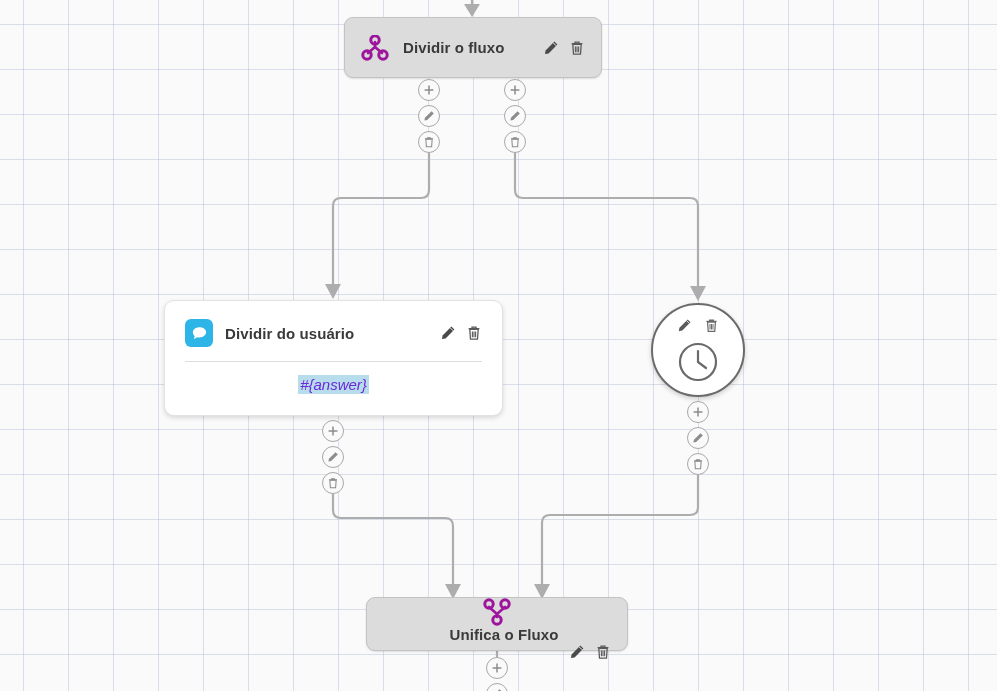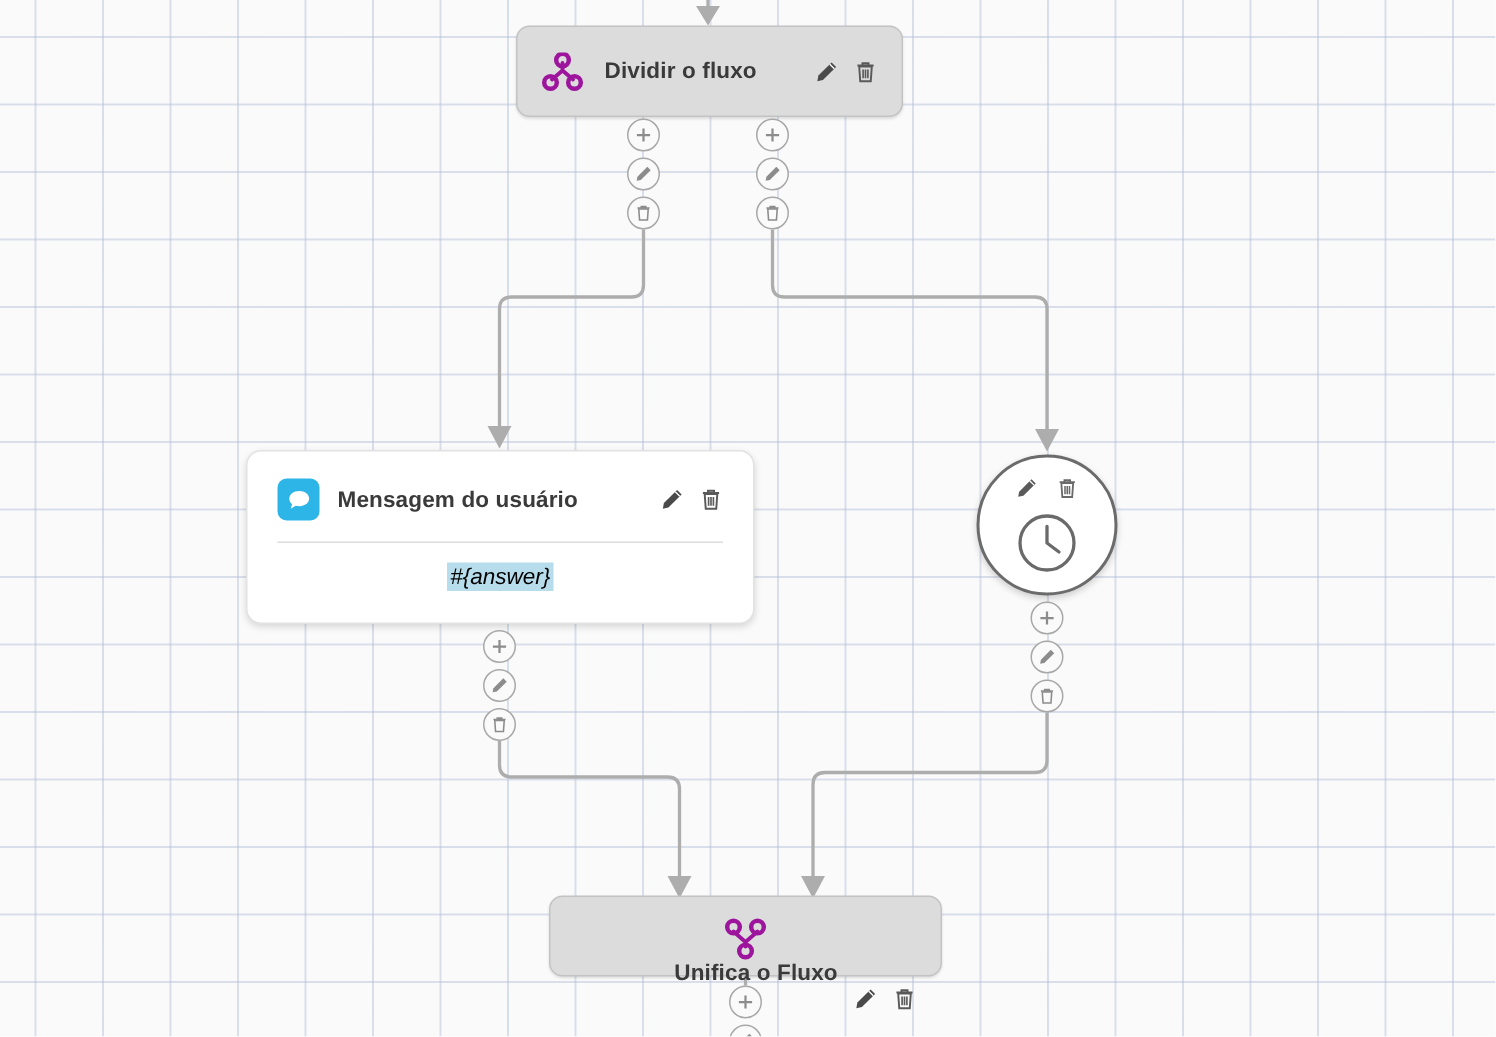--- a/index.html
+++ b/index.html
@@ -47,21 +47,21 @@
     box-sizing: border-box;
   }
 
   .node-grey {
     background: #dcdcdc;
     border: 1px solid #c3c3c3;
     border-radius: 9px;
     display: flex;
     align-items: center;
     box-shadow: 0 1px 2px rgba(0,0,0,0.12);
-    padding: 14px 16px;
+    padding: 0 16px;
     text-align: center;
   }
 
   .node-card {
     background: #ffffff;
     border: 1px solid #e2e2e2;
     border-radius: 10px;
     box-shadow: 0 2px 5px rgba(0,0,0,0.14);
   }
 
@@ -127,21 +127,21 @@
     margin: 14px 20px 0 20px;
   }
   .card-body {
     text-align: center;
     padding: 14px 20px 18px 20px;
   }
   .token {
     font-family: "Liberation Sans", sans-serif;
     font-style: italic;
     font-size: 15px;
-    color: #000000;
+    color: #6d28d9;
     background: #b7dcec;
     padding: 1px 2px;
   }
 
   
   .circle-inner {
     width: 100%;
     height: 100%;
     display: flex;
     flex-direction: column;
@@ -278,21 +278,21 @@
     <div class="card-head">
       <span class="node-icon">
         <span class="icon-chip">
           <svg width="17" height="17" viewBox="0 0 18 18">
             <path d="M9 2.4 C13.1 2.4 16 4.8 16 7.8 C16 10.8 13.1 13.2 9 13.2
                      C8.1 13.2 7.3 13.1 6.5 12.9 L3 15 L3.9 11.9
                      C2.7 10.8 2 9.4 2 7.8 C2 4.8 4.9 2.4 9 2.4 Z" fill="#ffffff"></path>
           </svg>
         </span>
       </span>
-      <span class="node-title">Mensagem do usuário</span>
+      <span class="node-title">Dividir do usuário</span>
       <span class="node-actions">
         <span class="act-btn">
           <svg width="16" height="16" viewBox="0 0 16 16">
             <path d="M11.4 1.6 L14.4 4.6 L5.6 13.4 L1.9 14.1 L2.6 10.4 Z" fill="#4a4a4a"></path>
             <path d="M10.2 2.8 L13.2 5.8" stroke="#ffffff" stroke-width="0.9"></path>
           </svg>
         </span>
         <span class="act-btn">
           <svg width="16" height="16" viewBox="0 0 16 16">
             <path d="M2.6 3.6 H13.4 M6 3.6 V2.2 H10 V3.6" stroke="#5a5a5a" stroke-width="1.3" fill="none"></path>

